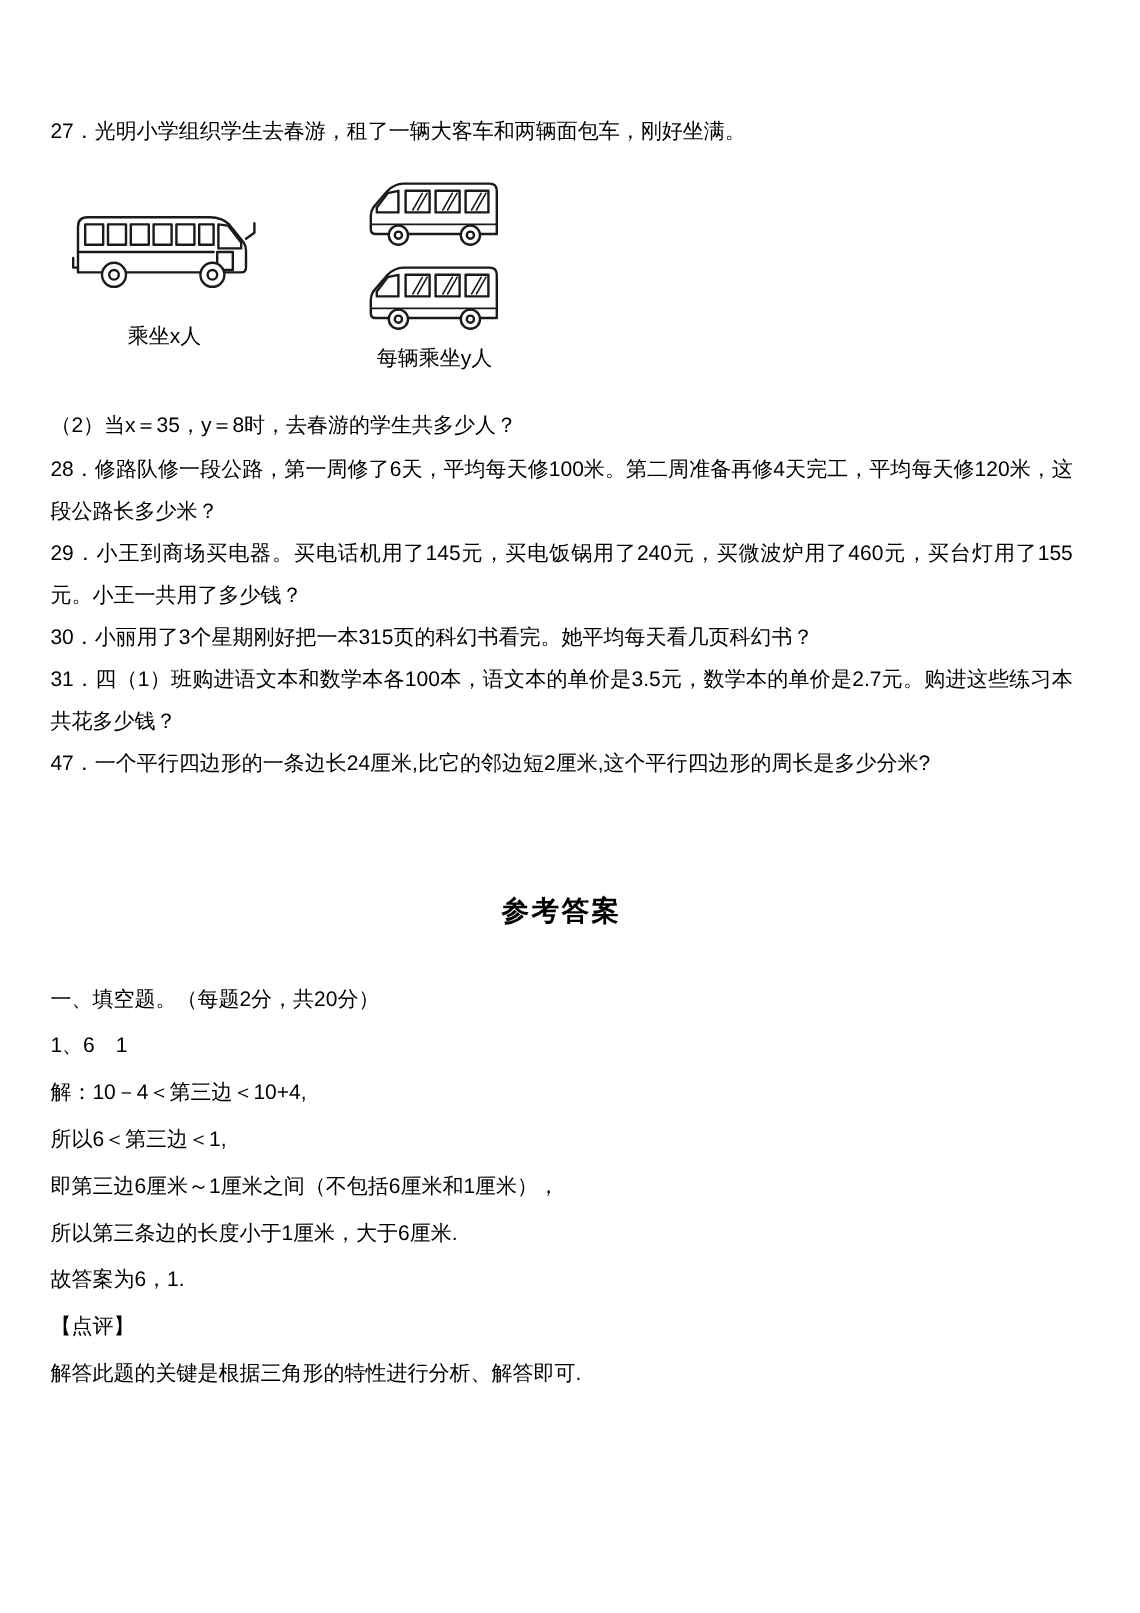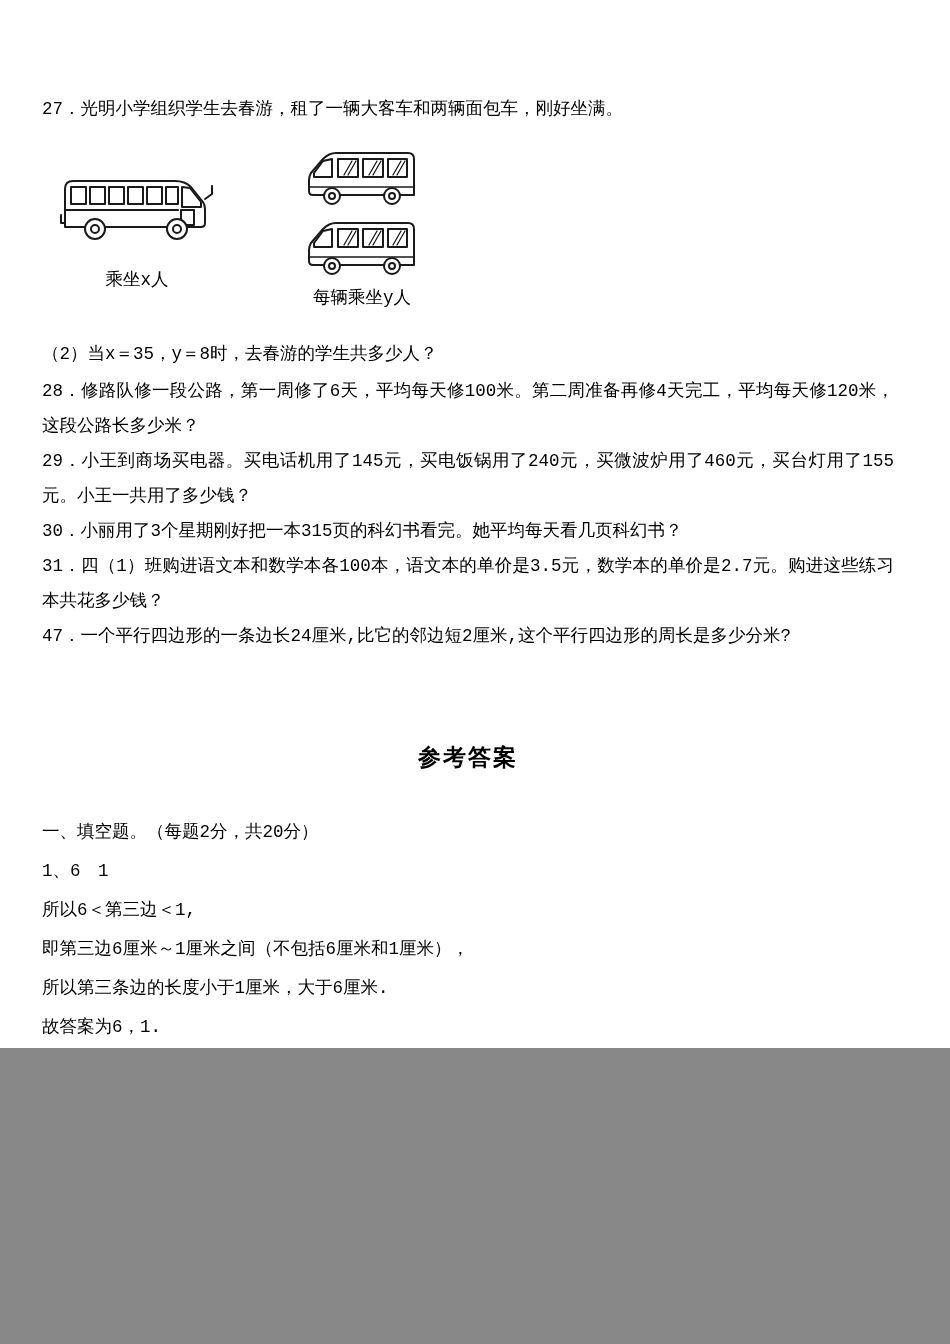--- a/index.html
+++ b/index.html
@@ -1,23 +1,23 @@
 <!DOCTYPE html>
 <html><head>
 <meta charset="utf-8">
 <style>
   * { margin:0; padding:0; box-sizing:border-box; }
   html,body { background:#888; }
   .page {
     position:relative;
     width:950px;
-    height:1048px;
+    height:1344px;
     margin:0 auto;
     background:#ffffff;
-    font-family:Liberation Mono, monospace;
+    font-family:Liberation Sans, sans-serif;
     color:#000;
     overflow:hidden;
   }
   .content {
     padding:92px 56px 0 42px;
     font-size:17.5px;
     line-height:35px;
   }
   p.q { margin:0; text-align:justify; }
   .sub { line-height:40px; }
@@ -127,20 +127,21 @@
     <p class="q">29．小王到商场买电器。买电话机用了145元，买电饭锅用了240元，买微波炉用了460元，买台灯用了155元。小王一共用了多少钱？</p>
     <p class="q">30．小丽用了3个星期刚好把一本315页的科幻书看完。她平均每天看几页科幻书？</p>
     <p class="q">31．四（1）班购进语文本和数学本各100本，语文本的单价是3.5元，数学本的单价是2.7元。购进这些练习本共花多少钱？</p>
     <p class="q">47．一个平行四边形的一条边长24厘米,比它的邻边短2厘米,这个平行四边形的周长是多少分米?</p>
 
     <h1 class="answers-heading">参考答案</h1>
 
     <div class="answers">
       <p>一、填空题。（每题2分，共20分）</p>
       <p>1、6　1</p>
+      <p>解：10－4＜第三边＜10+4,</p>
       <p>所以6＜第三边＜1,</p>
       <p>即第三边6厘米～1厘米之间（不包括6厘米和1厘米），</p>
       <p>所以第三条边的长度小于1厘米，大于6厘米.</p>
       <p>故答案为6，1.</p>
       <p>【点评】</p>
       <p>解答此题的关键是根据三角形的特性进行分析、解答即可.</p>
 
     </div>
 
   </div>

